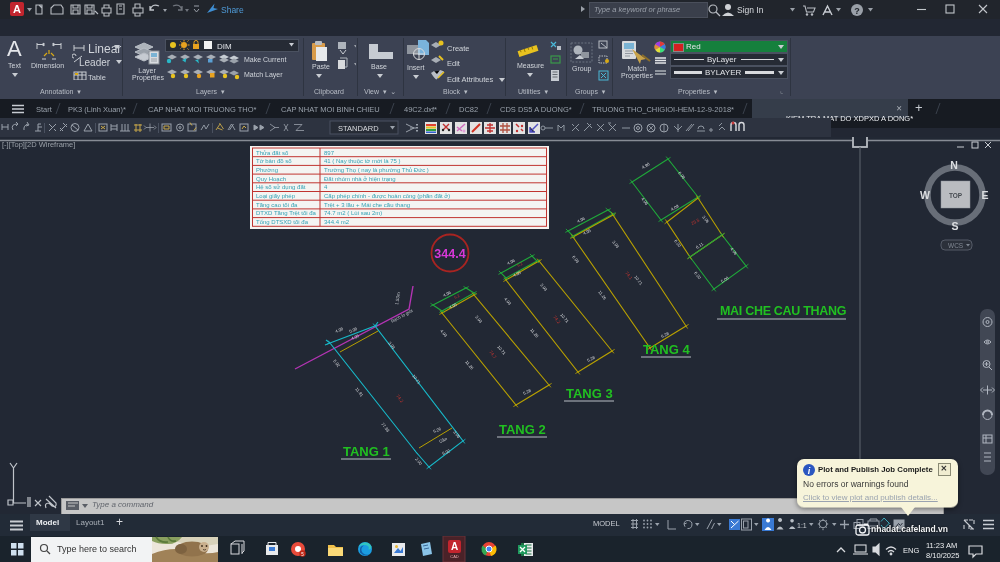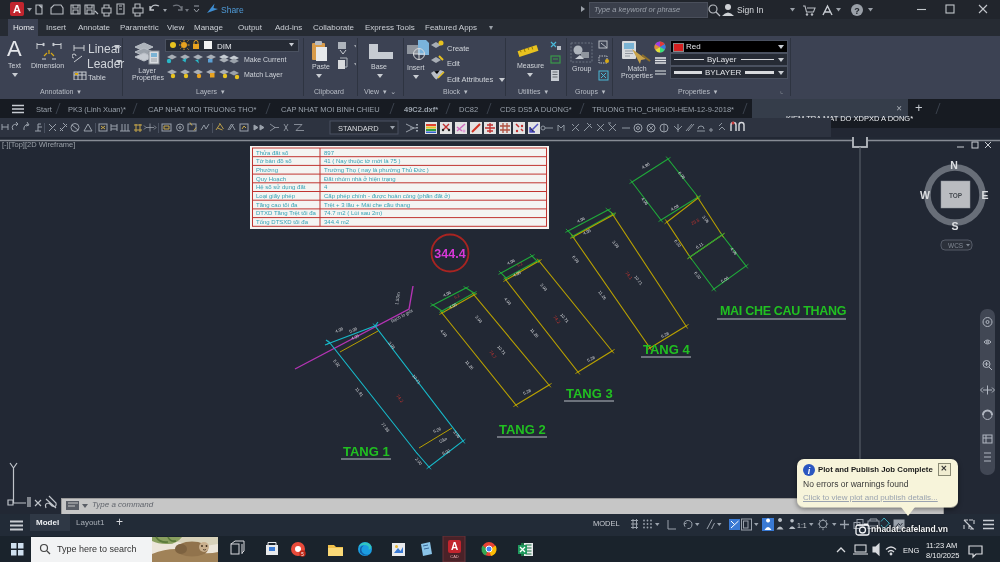--- a/index.html
+++ b/index.html
@@ -64,35 +64,20 @@
       <path d="M97 4 h2 l1.5 6 h7 l1.5 -4 h-8" stroke="#b8bcc2" fill="none" stroke-width="1.1"></path>
         <circle cx="101" cy="12.5" r="1.2" fill="#b8bcc2"></circle>
         <circle cx="106" cy="12.5" r="1.2" fill="#b8bcc2"></circle>
       <path d="M117 13 l4.5 -9 4.5 9 m-7 -3 h5" stroke="#c8ccd2" fill="none" stroke-width="1.4"></path>
       <path d="M130 6 l5 0 -2.5 3.5z" fill="#9aa0a8"></path>
       <circle cx="151" cy="8" r="6" fill="#9aa0a8"></circle>
         <text x="151" y="11.5" font-size="9" fill="#21252c" text-anchor="middle" font-weight="bold" font-family="Liberation Sans">?</text>
       <path d="M162 6 l5 0 -2.5 3.5z" fill="#9aa0a8"></path>
     </svg>
   </div>
-  <div id="menubar" class="abs">
-    <div class="abs" style="left:8px;top:0;width:30px;height:17px;background:#3c4253;"></div>
-    <div class="t mi" style="left:13px;top:3.5px;color:#e8eaee;">Home</div>
-    <div class="t mi" style="left:46px;top:3.5px;">Insert</div>
-    <div class="t mi" style="left:78px;top:3.5px;">Annotate</div>
-    <div class="t mi" style="left:120px;top:3.5px;">Parametric</div>
-    <div class="t mi" style="left:167px;top:3.5px;">View</div>
-    <div class="t mi" style="left:194px;top:3.5px;">Manage</div>
-    <div class="t mi" style="left:238px;top:3.5px;">Output</div>
-    <div class="t mi" style="left:275px;top:3.5px;">Add-ins</div>
-    <div class="t mi" style="left:313px;top:3.5px;">Collaborate</div>
-    <div class="t mi" style="left:365px;top:3.5px;">Express Tools</div>
-    <div class="t mi" style="left:425px;top:3.5px;">Featured Apps</div>
-    <div class="t mi" style="left:489px;top:3.5px;color:#9aa0a8;">▾</div>
-  </div>
   <div id="ribbon" class="abs">
     <div class="sep" style="left:122px"></div>
     <div class="sep" style="left:303px"></div>
     <div class="sep" style="left:357px"></div>
     <div class="sep" style="left:403px"></div>
     <div class="sep" style="left:505px"></div>
     <div class="sep" style="left:566px"></div>
     <div class="sep" style="left:612px"></div>
     <div class="sep" style="left:790px"></div>
     
@@ -109,21 +94,21 @@
     <div class="t" style="left:31px;top:26px;font-size:7px;color:#d0d4da;">Dimension</div>
     <svg class="abs" style="left:72px;top:4px" width="50" height="40">
       <path d="M2 5 v6 M12 5 v6 M2 8 h10" stroke="#c8ccd2" fill="none"></path>
       <path d="M2 22 l8 -6 m-6 0 a2 2 0 1 0 -2 2" stroke="#c8ccd2" fill="none"></path>
       <rect x="2" y="32" width="12" height="8" fill="none" stroke="#c8ccd2"></rect>
       <path d="M2 35 h12 M6 32 v8 M10 32 v8" stroke="#c8ccd2"></path>
       <rect x="3" y="33" width="3" height="2" fill="#d8a915"></rect>
     </svg>
     <div class="t" style="left:88px;top:6px;font-size:12px;color:#d0d4da;">Linear</div>
     <div class="dd" style="left:114px;top:9px;"></div>
-    <div class="t" style="left:87px;top:21px;font-size:12px;color:#d0d4da;text-align:center;">Leader</div>
+    <div class="t" style="left:79px;top:21px;font-size:10px;color:#d0d4da;text-align:center;">Leader</div>
     <div class="dd" style="left:116px;top:24px;"></div>
     <div class="t" style="left:88px;top:37px;font-size:7.5px;color:#d0d4da;">Table</div>
     <div class="t plabel" style="left:40px;top:52px;">Annotation&nbsp; ▾</div>
     
     <svg class="abs" style="left:131px;top:3px" width="30" height="28">
       <g stroke="#b9bec6" fill="#6a7080" stroke-width="1">
         <path d="M4 8 l9 -4 9 4 -9 4 z" fill="#aeb4bc"></path>
         <path d="M4 13 l9 -4 9 4 -9 4 z" fill="#9aa1aa"></path>
         <path d="M4 18 l9 -4 9 4 -9 4 z" fill="#c6cbd2"></path>
       </g>
@@ -275,21 +260,21 @@
       <circle cx="6" cy="6" r="5.5" fill="#888"></circle>
       <path d="M6 6 L6 0.5 A5.5 5.5 0 0 1 10.8 3.2 z" fill="#e03a3a"></path>
       <path d="M6 6 L10.8 3.2 A5.5 5.5 0 0 1 10.8 8.8 z" fill="#3a7ae0"></path>
       <path d="M6 6 L10.8 8.8 A5.5 5.5 0 0 1 6 11.5 z" fill="#3ae07a"></path>
       <path d="M6 6 L6 11.5 A5.5 5.5 0 0 1 1.2 8.8 z" fill="#e0e03a"></path>
       <path d="M6 6 L1.2 8.8 A5.5 5.5 0 0 1 1.2 3.2 z" fill="#e08a3a"></path>
       <path d="M6 6 L1.2 3.2 A5.5 5.5 0 0 1 6 0.5 z" fill="#a03ae0"></path>
       <path d="M1 17 h11 M1 19.5 h11 M1 22 h11" stroke="#e4e6ea" stroke-width="1.6"></path>
       <path d="M1 30 h11 M1 33 h11" stroke="#8f959e" stroke-width="2.2"></path>
     </svg>
-    <div class="abs" style="left:670px;top:4px;width:116px;height:11px;background:#000000;border:1px solid #4a5160;">
+    <div class="abs" style="left:670px;top:4px;width:116px;height:11px;background:#15803d;border:1px solid #4a5160;">
       <div class="abs" style="left:2px;top:1.5px;width:9px;height:7px;background:#d42020;border:1px solid #888;"></div>
       <div class="t" style="left:15px;top:1px;font-size:8px;color:#e2e4e8;">Red</div>
       <div class="dd" style="left:107px;top:3.5px;"></div>
     </div>
     <div class="abs" style="left:670px;top:17px;width:116px;height:11px;background:#262b35;border:1px solid #4a5160;">
       <div class="abs" style="left:3px;top:5px;width:30px;height:1px;background:#d8dadd;"></div>
       <div class="t" style="left:36px;top:1px;font-size:8px;color:#e2e4e8;">ByLayer</div>
       <div class="abs" style="left:70px;top:5px;width:33px;height:1px;background:#d8dadd;"></div>
       <div class="dd" style="left:107px;top:3.5px;"></div>
     </div>
@@ -303,21 +288,21 @@
     <div class="t" style="left:780px;top:51px;font-size:7px;color:#8a9098;">⌞</div>
   </div>
   <div id="filetabs" class="abs" style="color:#99a1ab;">
     <svg class="abs" style="left:11px;top:5px" width="16" height="10">
         <path d="M1 1.5 h12 M1 5 h12 M1 8.5 h12" stroke="#c8ccd2" stroke-width="1.6"></path>
       </svg>
     <div class="t" style="left:36px;top:6px;">Start</div>
     <div class="t" style="left:68px;top:6px;">PK3 (Linh Xuan)*</div>
     <div class="t" style="left:148px;top:6px;">CAP NHAT MOI TRUONG THO*</div>
     <div class="t" style="left:281px;top:6px;">CAP NHAT MOI BINH CHIEU</div>
-    <div class="t" style="left:404px;top:6px;font-weight:bold;">49C2.dxf*</div>
+    <div class="t" style="left:404px;top:6px;">49C2.dxf*</div>
     <div class="t" style="left:459px;top:6px;">DC82</div>
     <div class="t" style="left:500px;top:6px;">CDS DS5 A DUONG*</div>
     <div class="t" style="left:592px;top:6px;">TRUONG THO_CHIGIOI-HEM-12-9-2018*</div>
     <div class="abs" style="left:752px;top:0;width:156px;height:19px;background:#353d4a;"></div>
     <div class="t" style="left:758px;top:15px;color:#eceef1;font-weight:normal;margin-left:28px;">KIEM TRA MAT DO XDPXD A DONG*</div>
     <div class="t" style="left:896px;top:5px;color:#aab0b8;">✕</div>
     <div class="t" style="left:915px;top:1px;color:#c8ccd2;font-size:13px;">+</div>
     <g></g>
     <svg class="abs" style="left:0;top:0" width="1000" height="19">
       <g stroke="#3a414c" stroke-width="1">

